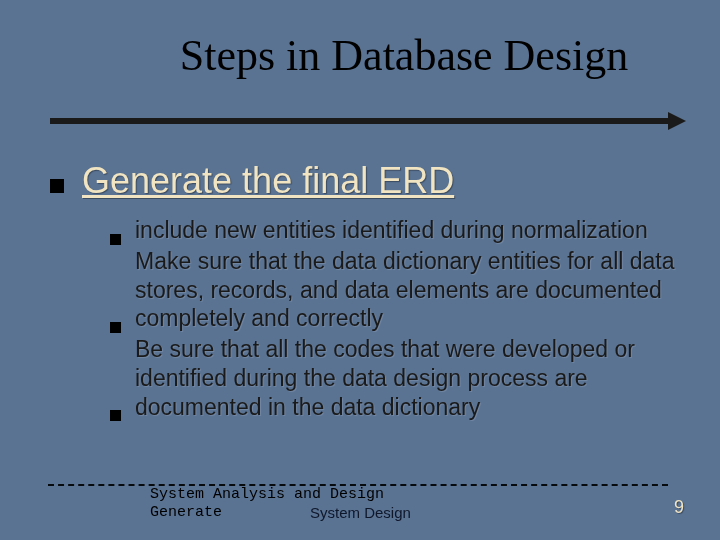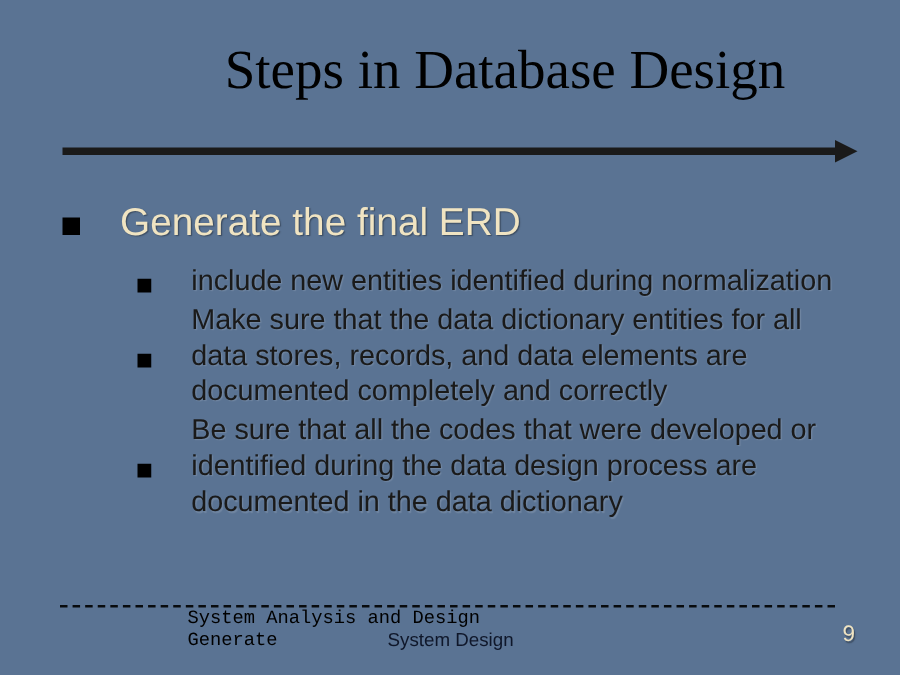--- a/index.html
+++ b/index.html
@@ -61,33 +61,32 @@
   }
   .level1 .bullet {
     width: 14px;
     height: 14px;
     background: #000;
     flex: 0 0 14px;
     margin-right: 18px;
     margin-top: 10px;
   }
   .level1 .text {
-    font-size: 31px;
+    font-size: 36px;
     color: #f0e4c2;
+    text-decoration: underline;
     text-shadow: 1px 1px 1px rgba(0,0,0,0.35);
-    margin-left: 14px;
   }
   .level2-container {
     margin-left: 60px;
   }
   .level2 {
     display: flex;
-    align-items: center;
+    align-items: flex-end;
     margin-bottom: 2px;
-    gap: 18px;
   }
   .level2 .bullet {
     width: 11px;
     height: 11px;
     background: #000;
     flex: 0 0 11px;
     margin-right: 14px;
     margin-top: 9px;
   }
   .level2 .text {

